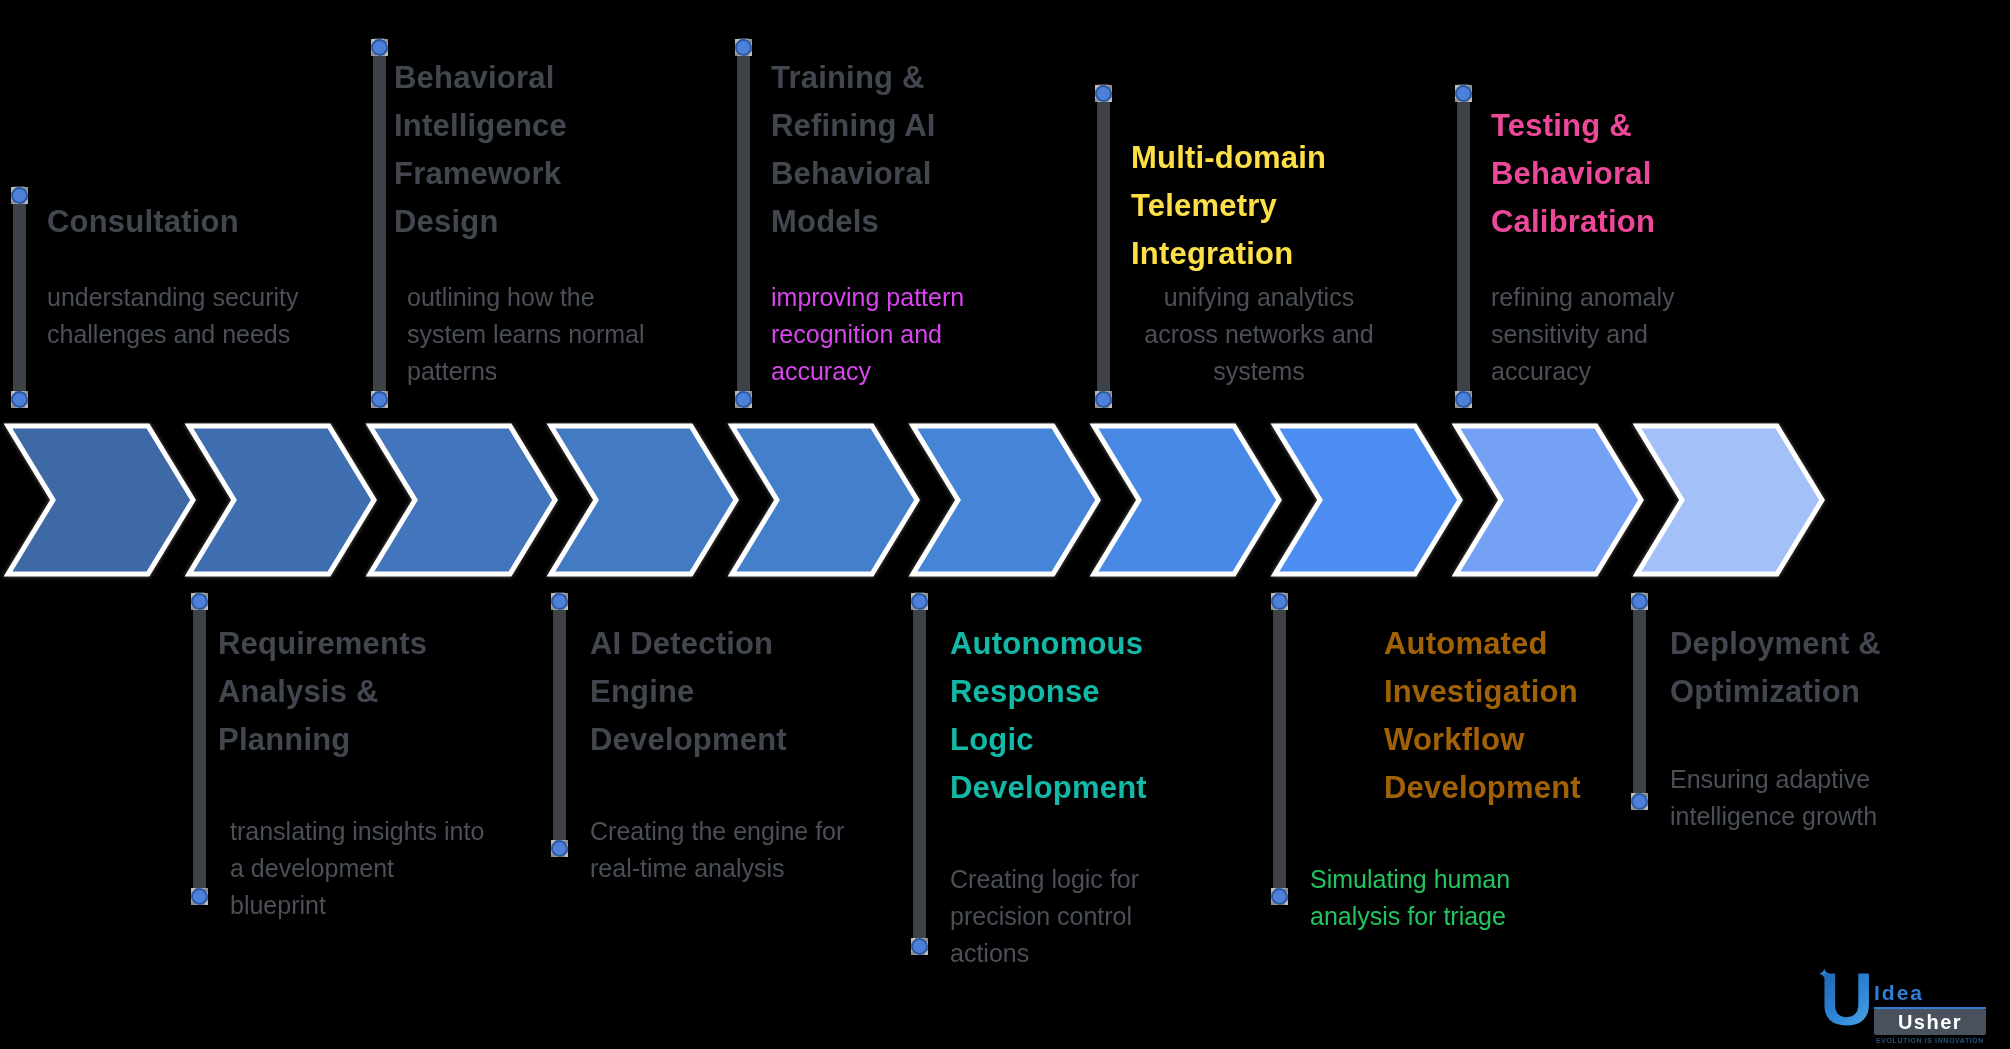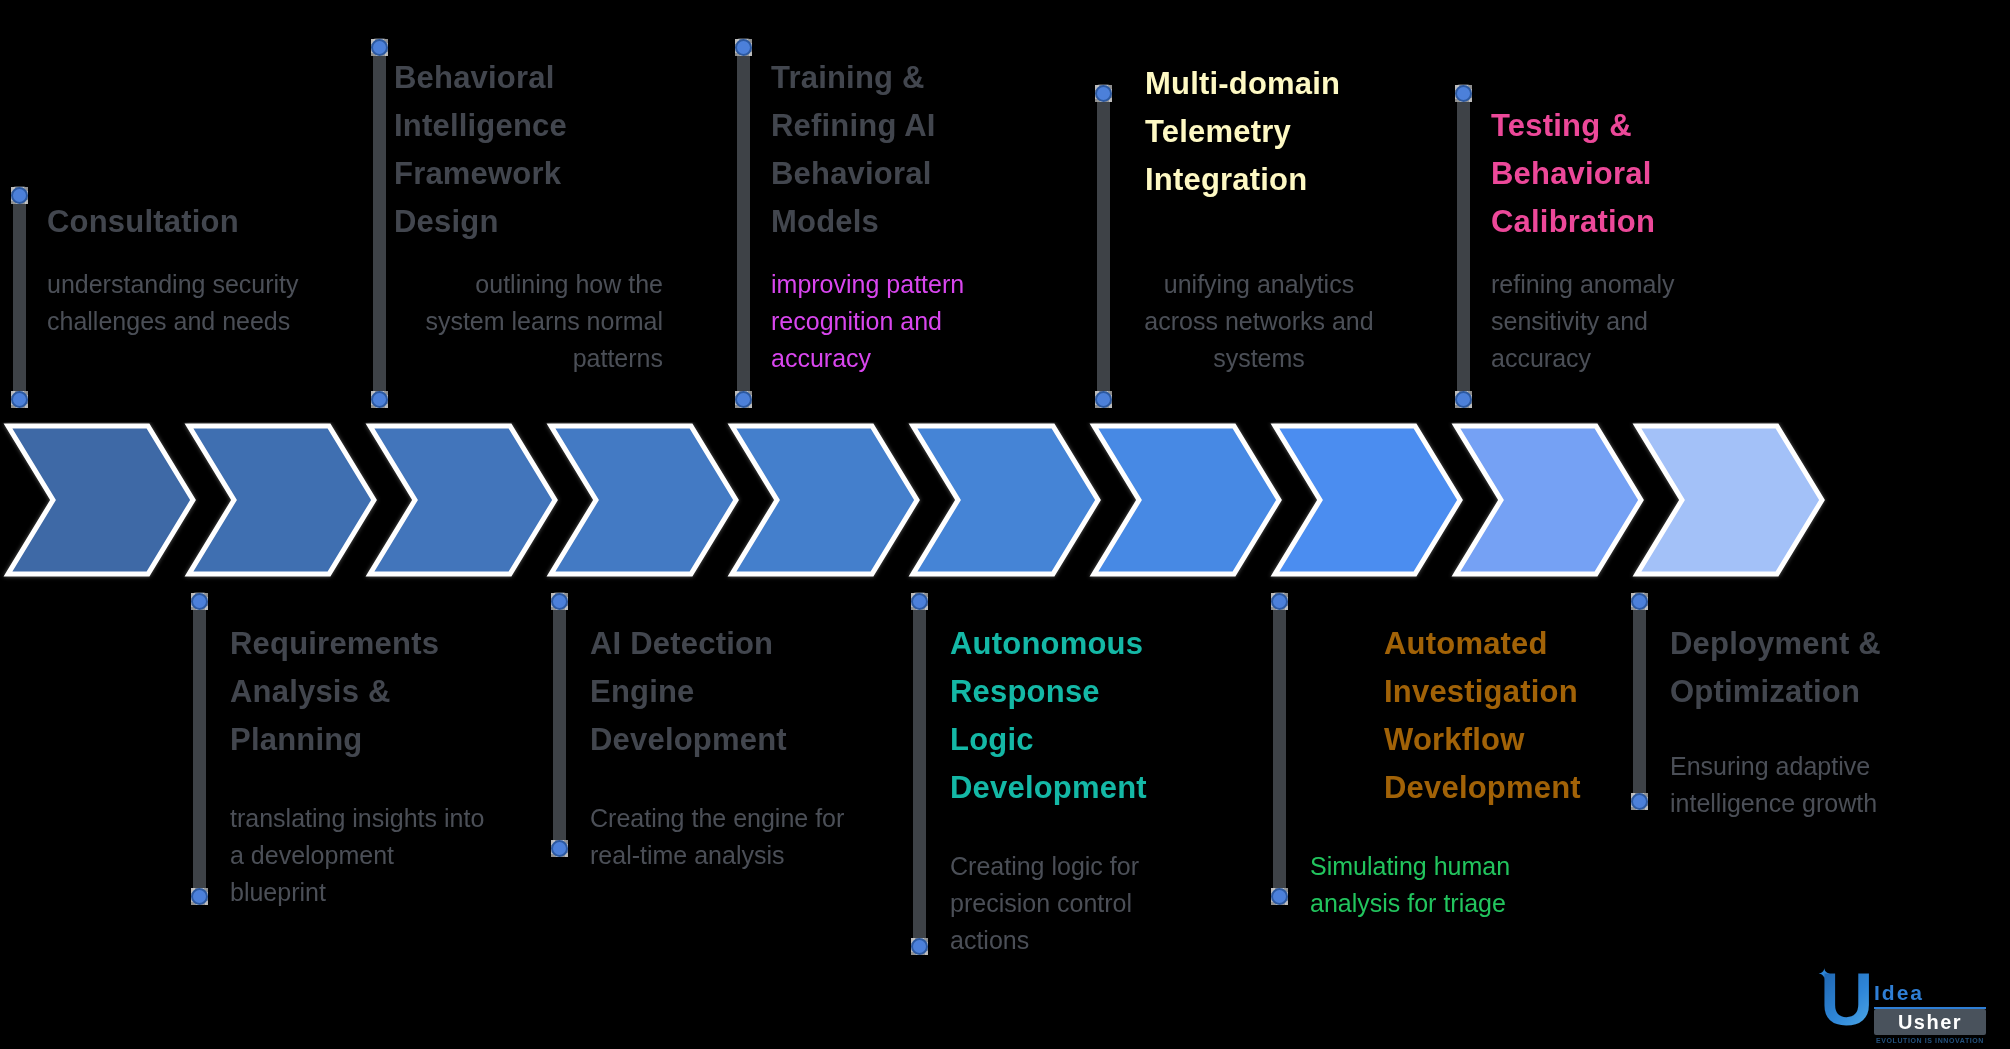--- a/index.html
+++ b/index.html
@@ -8,21 +8,21 @@
     font-family:"Liberation Sans", sans-serif;
   }
   
   .bar{position:absolute;width:13px;border-radius:3px;}
   .dot-square{position:absolute;width:17px;height:17px;
     background-image:conic-gradient(#a8a8a8 25%, #dcdcdc 0 50%, #a8a8a8 0 75%, #dcdcdc 0);
     background-size:9px 9px;opacity:.85;}
   .dot{position:absolute;width:13px;height:13px;border-radius:50%;
     border:2px solid #2d59a0;box-sizing:content-box;}
   .step-title{font-weight:bold;font-size:31px;line-height:48px;letter-spacing:.2px;}
-  .step-desc{font-size:25px;line-height:37px;}
+  .step-desc{font-size:25px;line-height:37px;margin-top:13px;}
   .top-title{position:absolute;}
   
   #chevrons{position:absolute;left:0;top:422px;}
   #chevrons path{stroke:#fff;stroke-width:5;stroke-linejoin:miter;
     filter:drop-shadow(0 0 2px rgba(175,175,175,.55));}
   
   #logo{position:absolute;right:22px;bottom:2px;width:168px;height:84px;}
   #logo .u-glyph{position:absolute;left:0;top:0;font-weight:bold;font-size:74px;line-height:74px;
     background:linear-gradient(135deg,#1d5fa8,#2e86d8 55%,#57b1e8);
     -webkit-background-clip:text;background-clip:text;color:transparent;}
@@ -60,29 +60,29 @@
       <div class="dot" style="left: 11px; top: 186.5px; background: rgb(76, 128, 218);"></div>
       <div class="dot-square" style="left: 11px; top: 390.5px;"></div>
       <div class="dot" style="left: 11px; top: 390.5px; background: rgb(76, 128, 218);"></div>
       <div class="step-title top-title" style="left: 47px; position: absolute; width: 232px; color: rgb(66, 70, 78); bottom: 803px;">Consultation</div>
       <div class="step-desc" style="position: absolute; left: 47px; top: 266px; width: 256px; color: rgb(75, 79, 87);">understanding security challenges and needs</div>
       <div class="bar" style="left: 193px; top: 592px; height: 313px; background: rgb(62, 66, 71);"></div>
       <div class="dot-square" style="left: 191px; top: 592.5px;"></div>
       <div class="dot" style="left: 191px; top: 592.5px; background: rgb(76, 128, 218);"></div>
       <div class="dot-square" style="left: 191px; top: 887.5px;"></div>
       <div class="dot" style="left: 191px; top: 887.5px; background: rgb(76, 128, 218);"></div>
-      <div class="step-title" style="left: 230px; position: absolute; width: 232px; color: rgb(66, 70, 78); top: 620px;">Requirements Analysis &amp; Planning</div>
+      <div class="step-title" style="left: 218px; position: absolute; width: 232px; color: rgb(66, 70, 78); top: 620px;">Requirements Analysis &amp; Planning</div>
       <div class="step-desc" style="position: absolute; left: 230px; top: 800px; width: 256px; color: rgb(75, 79, 87);">translating insights into a development blueprint</div>
       <div class="bar" style="left: 373px; top: 38px; height: 370px; background: rgb(62, 66, 71);"></div>
       <div class="dot-square" style="left: 371px; top: 38.5px;"></div>
       <div class="dot" style="left: 371px; top: 38.5px; background: rgb(76, 128, 218);"></div>
       <div class="dot-square" style="left: 371px; top: 390.5px;"></div>
       <div class="dot" style="left: 371px; top: 390.5px; background: rgb(76, 128, 218);"></div>
       <div class="step-title top-title" style="left: 394px; position: absolute; width: 232px; color: rgb(66, 70, 78); bottom: 803px;">Behavioral Intelligence Framework Design</div>
-      <div class="step-desc" style="position: absolute; left: 407px; top: 266px; width: 256px; color: rgb(75, 79, 87); text-align: right;">outlining how the system learns normal patterns</div>
+      <div class="step-desc" style="position: absolute; left: 407px; top: 266px; width: 256px; color: rgb(75, 79, 87);">outlining how the system learns normal patterns</div>
       <div class="bar" style="left: 553px; top: 592px; height: 265px; background: rgb(62, 66, 71);"></div>
       <div class="dot-square" style="left: 551px; top: 592.5px;"></div>
       <div class="dot" style="left: 551px; top: 592.5px; background: rgb(76, 128, 218);"></div>
       <div class="dot-square" style="left: 551px; top: 839.5px;"></div>
       <div class="dot" style="left: 551px; top: 839.5px; background: rgb(76, 128, 218);"></div>
       <div class="step-title" style="left: 590px; position: absolute; width: 232px; color: rgb(66, 70, 78); top: 620px;">AI Detection Engine Development</div>
       <div class="step-desc" style="position: absolute; left: 590px; top: 800px; width: 256px; color: rgb(75, 79, 87);">Creating the engine for real-time analysis</div>
       <div class="bar" style="left: 737px; top: 38px; height: 370px; background: rgb(62, 66, 71);"></div>
       <div class="dot-square" style="left: 735px; top: 38.5px;"></div>
       <div class="dot" style="left: 735px; top: 38.5px; background: rgb(76, 128, 218);"></div>
@@ -95,21 +95,21 @@
       <div class="dot" style="left: 911px; top: 592.5px; background: rgb(76, 128, 218);"></div>
       <div class="dot-square" style="left: 911px; top: 937.5px;"></div>
       <div class="dot" style="left: 911px; top: 937.5px; background: rgb(76, 128, 218);"></div>
       <div class="step-title" style="left: 950px; position: absolute; width: 232px; color: #14b8a6; top: 620px;">Autonomous Response Logic Development</div>
       <div class="step-desc" style="position: absolute; left: 950px; top: 848px; width: 256px; color: rgb(75, 79, 87);">Creating logic for precision control actions</div>
       <div class="bar" style="left: 1097px; top: 84px; height: 324px; background: rgb(62, 66, 71);"></div>
       <div class="dot-square" style="left: 1095px; top: 84.5px;"></div>
       <div class="dot" style="left: 1095px; top: 84.5px; background: rgb(76, 128, 218);"></div>
       <div class="dot-square" style="left: 1095px; top: 390.5px;"></div>
       <div class="dot" style="left: 1095px; top: 390.5px; background: rgb(76, 128, 218);"></div>
-      <div class="step-title top-title" style="left: 1131px; position: absolute; width: 232px; color: #fef9c3; bottom: 845px; margin-left: 14px;">Multi-domain Telemetry Integration</div>
+      <div class="step-title top-title" style="left: 1131px; position: absolute; width: 232px; color: #fde047; bottom: 771px;">Multi-domain Telemetry Integration</div>
       <div class="step-desc" style="position: absolute; left: 1131px; top: 266px; width: 256px; color: rgb(75, 79, 87); text-align: center;">unifying analytics across networks and systems</div>
       <div class="bar" style="left: 1273px; top: 592px; height: 313px; background: rgb(62, 66, 71);"></div>
       <div class="dot-square" style="left: 1271px; top: 592.5px;"></div>
       <div class="dot" style="left: 1271px; top: 592.5px; background: rgb(76, 128, 218);"></div>
       <div class="dot-square" style="left: 1271px; top: 887.5px;"></div>
       <div class="dot" style="left: 1271px; top: 887.5px; background: rgb(76, 128, 218);"></div>
       <div class="step-title" style="left: 1384px; position: absolute; width: 232px; color: #a16207; top: 620px;">Automated Investigation Workflow Development</div>
       <div class="step-desc" style="position: absolute; left: 1310px; top: 848px; width: 256px; color: #22c55e;">Simulating human analysis for triage</div>
       <div class="bar" style="left: 1457px; top: 84px; height: 324px; background: rgb(62, 66, 71);"></div>
       <div class="dot-square" style="left: 1455px; top: 84.5px;"></div>

